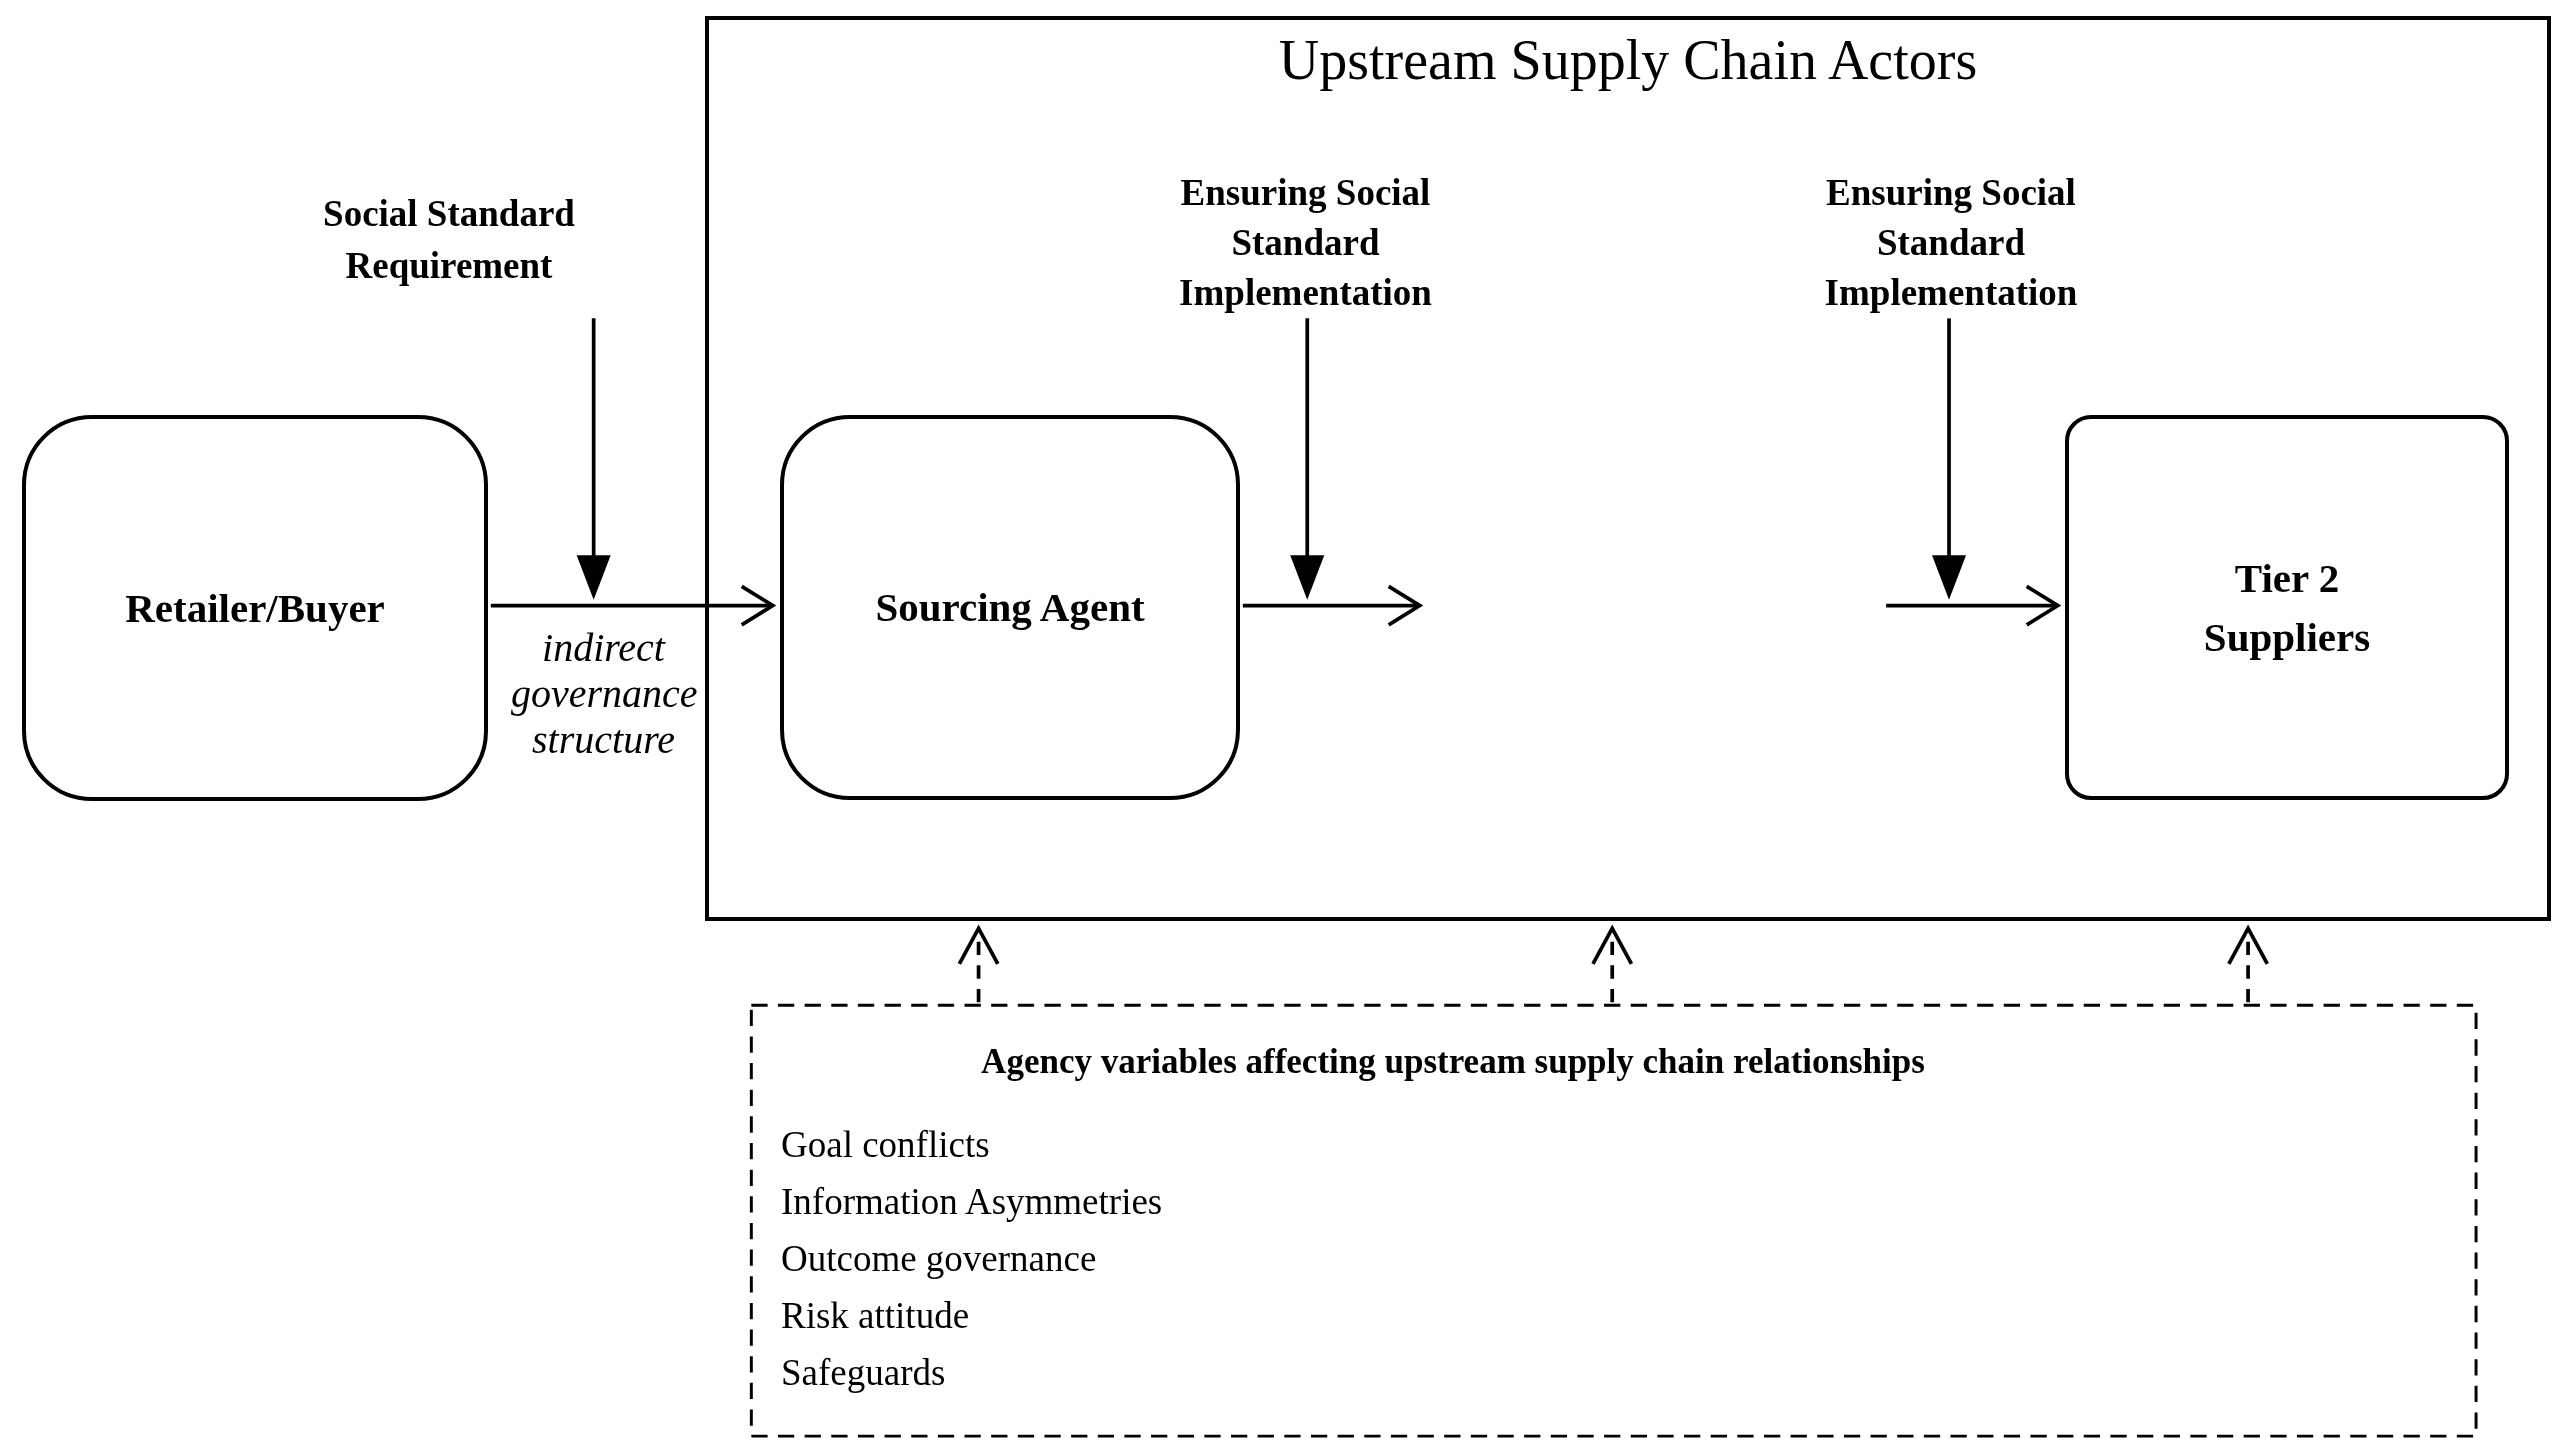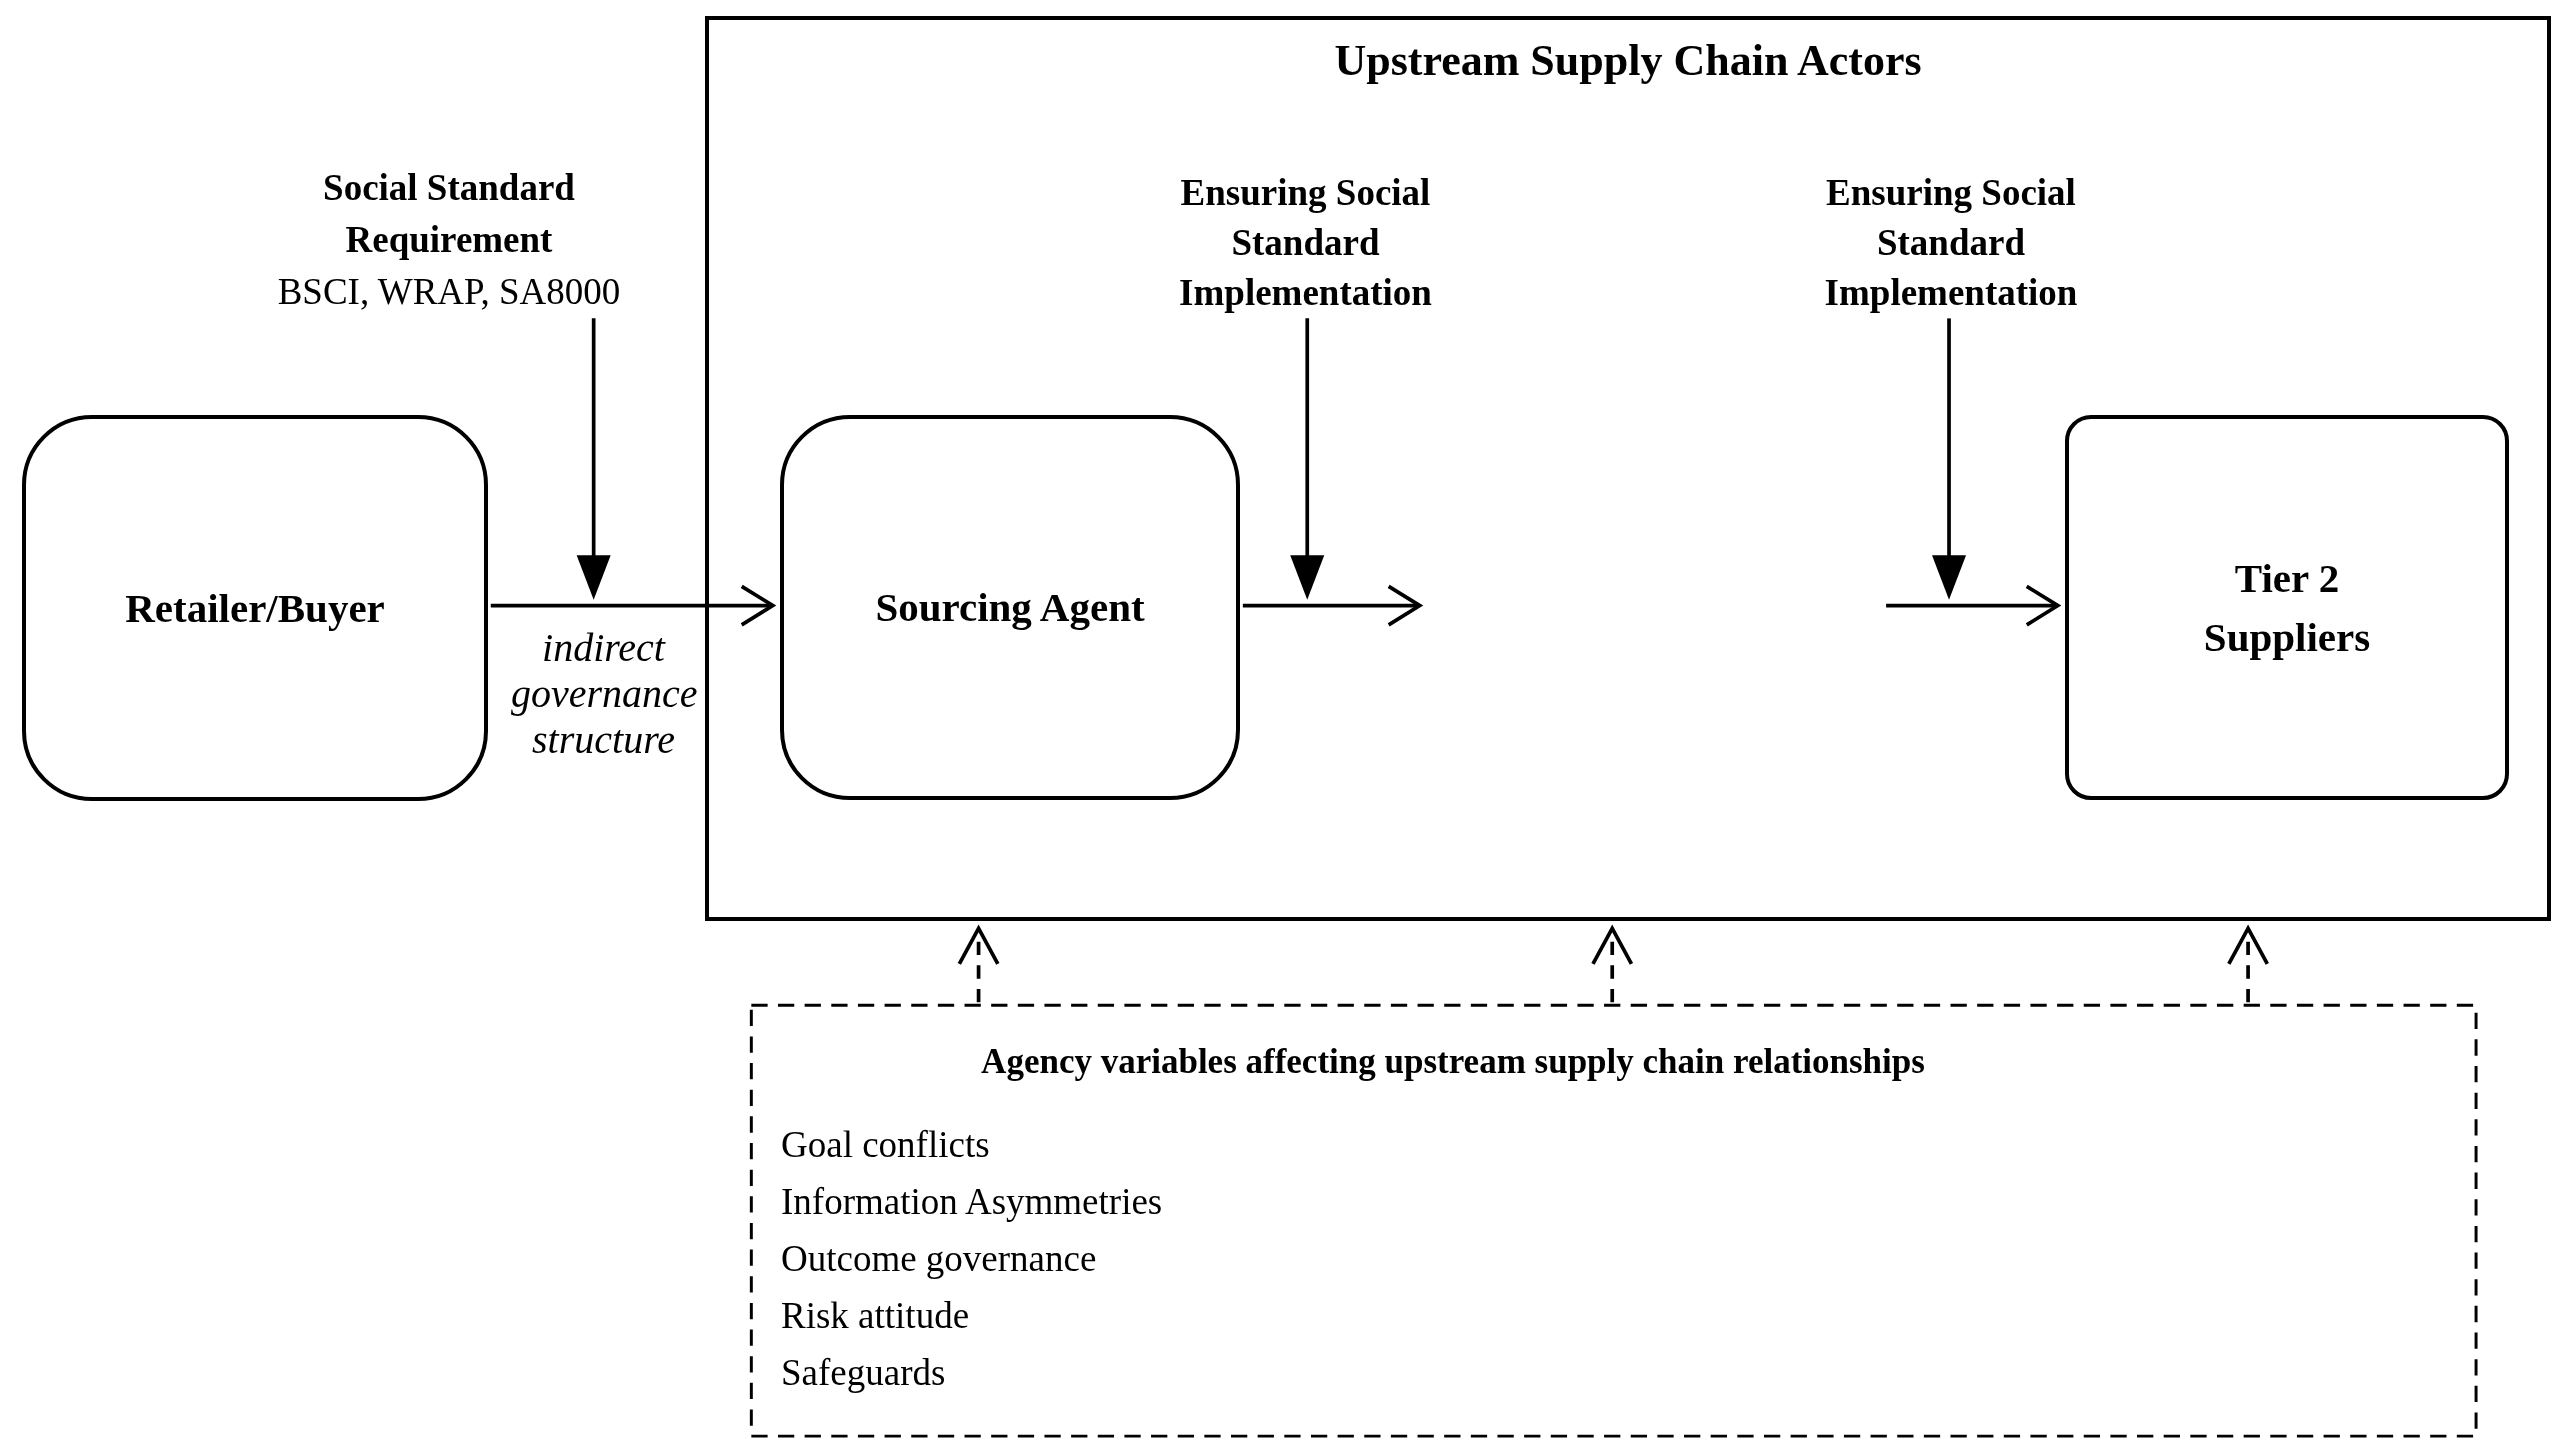--- a/index.html
+++ b/index.html
@@ -2,21 +2,21 @@
 <html style="font-size:12px"><head>
 <meta charset="utf-8">
 <style>
   html,body{margin:0;padding:0;background:#ffffff;}
   .stage{position:relative;width:2576px;height:1451px;background:#ffffff;
          font-family:"Liberation Serif","DejaVu Serif",serif;color:#000;overflow:hidden;}
   .overlay{position:absolute;left:0;top:0;z-index:6;}
   .bigbox{position:absolute;left:705px;top:16.3px;width:1846px;height:905px;
           border:4.4px solid #000;box-sizing:border-box;z-index:1;background:transparent;}
   .bigtitle{position:absolute;top:13.3px;left:0;width:100%;text-align:center;
-            font-weight:bold;font-size:44px;line-height:53px;}
+            font-weight:normal;font-size:56px;line-height:53px;}
   .graybox{position:absolute;display:flex;flex-direction:column;align-items:center;
            justify-content:center;text-align:left;z-index:3;font-size:37px;line-height:50px;}
   .g1{left:217px;top:162px;width:464px;height:155px;line-height:52px;}
   .g2{left:1045px;top:167px;width:521px;height:151px;}
   .g3{left:1688px;top:167px;width:526px;height:151px;}
   .bold{font-weight:bold;}
   .node{position:absolute;border:4.4px solid #000;border-radius:70px;box-sizing:border-box;
         display:flex;flex-direction:column;align-items:center;justify-content:center;
         text-align:center;font-weight:bold;font-size:41px;line-height:59px;
         background:#ffffff;z-index:2;}
@@ -36,21 +36,20 @@
 
 <div class="stage">
 
   <div class="bigbox">
     <div class="bigtitle">Upstream Supply Chain Actors</div>
   </div>
 
   <div class="graybox g1">
     <div class="bold">Social Standard</div>
     <div class="bold">Requirement</div>
-    <div>BSCI, WRAP, SA8000</div>
   </div>
 
   <div class="graybox g2">
     <div class="bold">Ensuring Social</div>
     <div class="bold">Standard</div>
     <div class="bold">Implementation</div>
   </div>
 
   <div class="graybox g3">
     <div class="bold">Ensuring Social</div>

